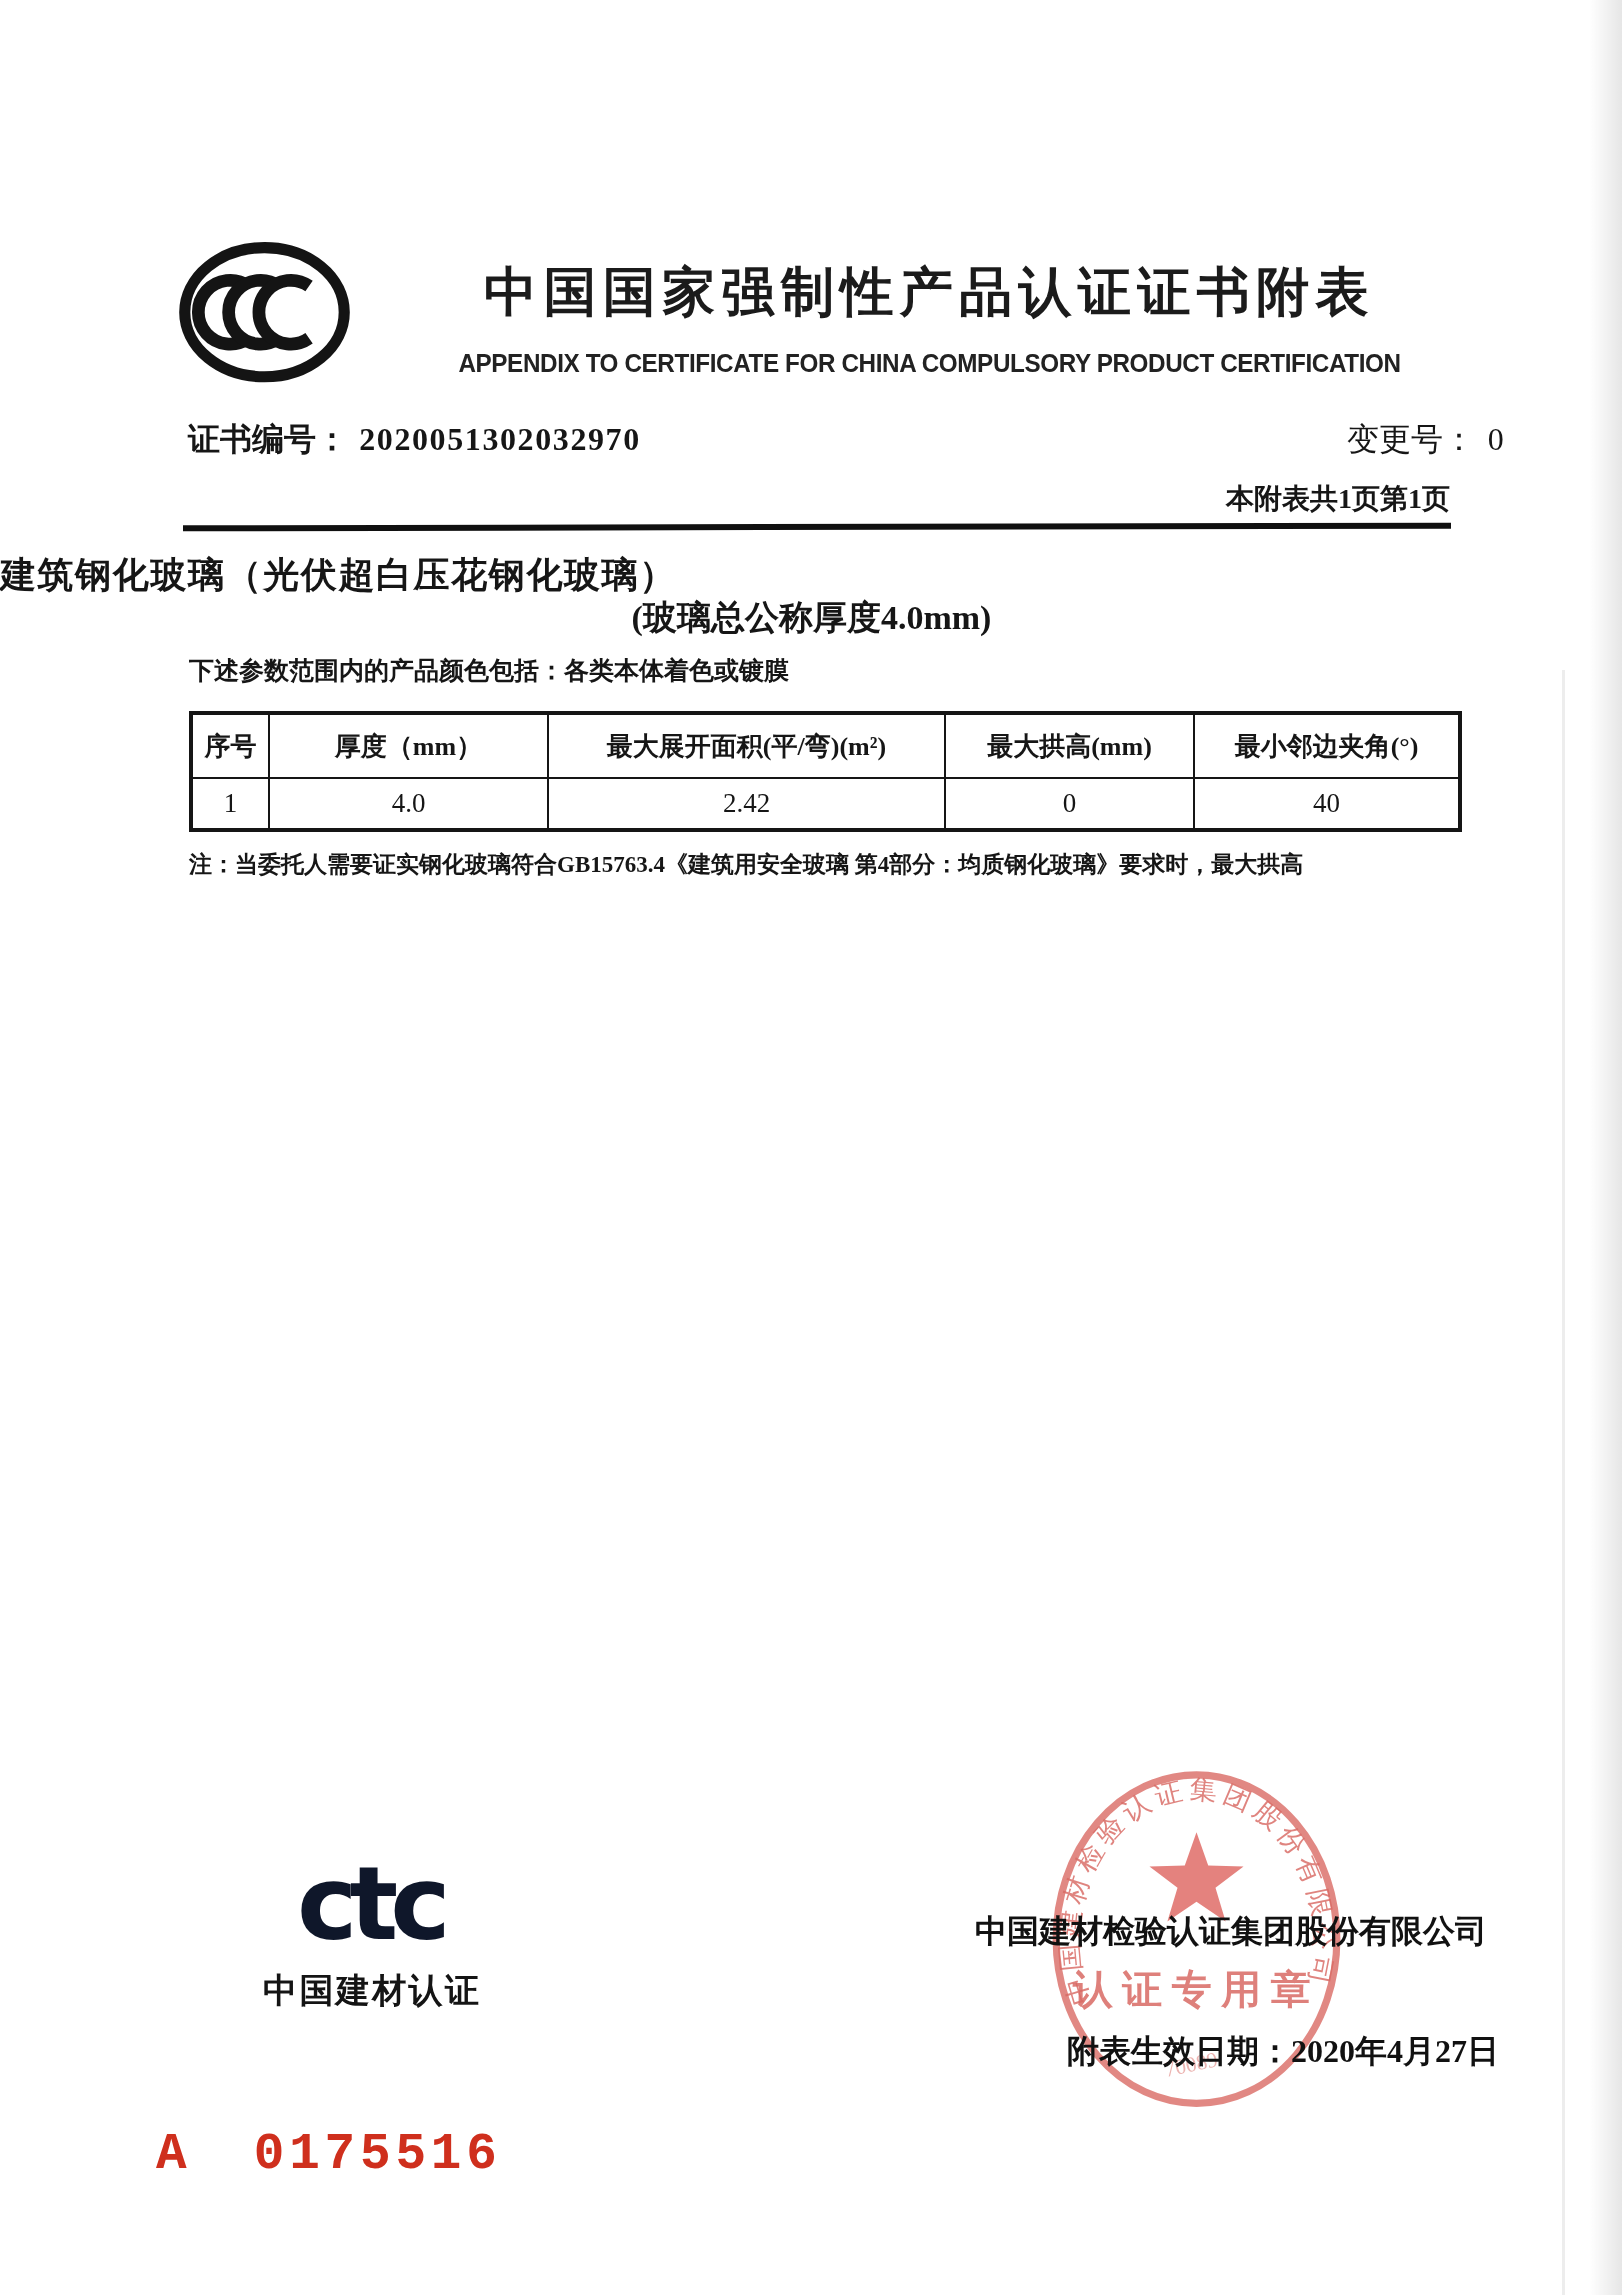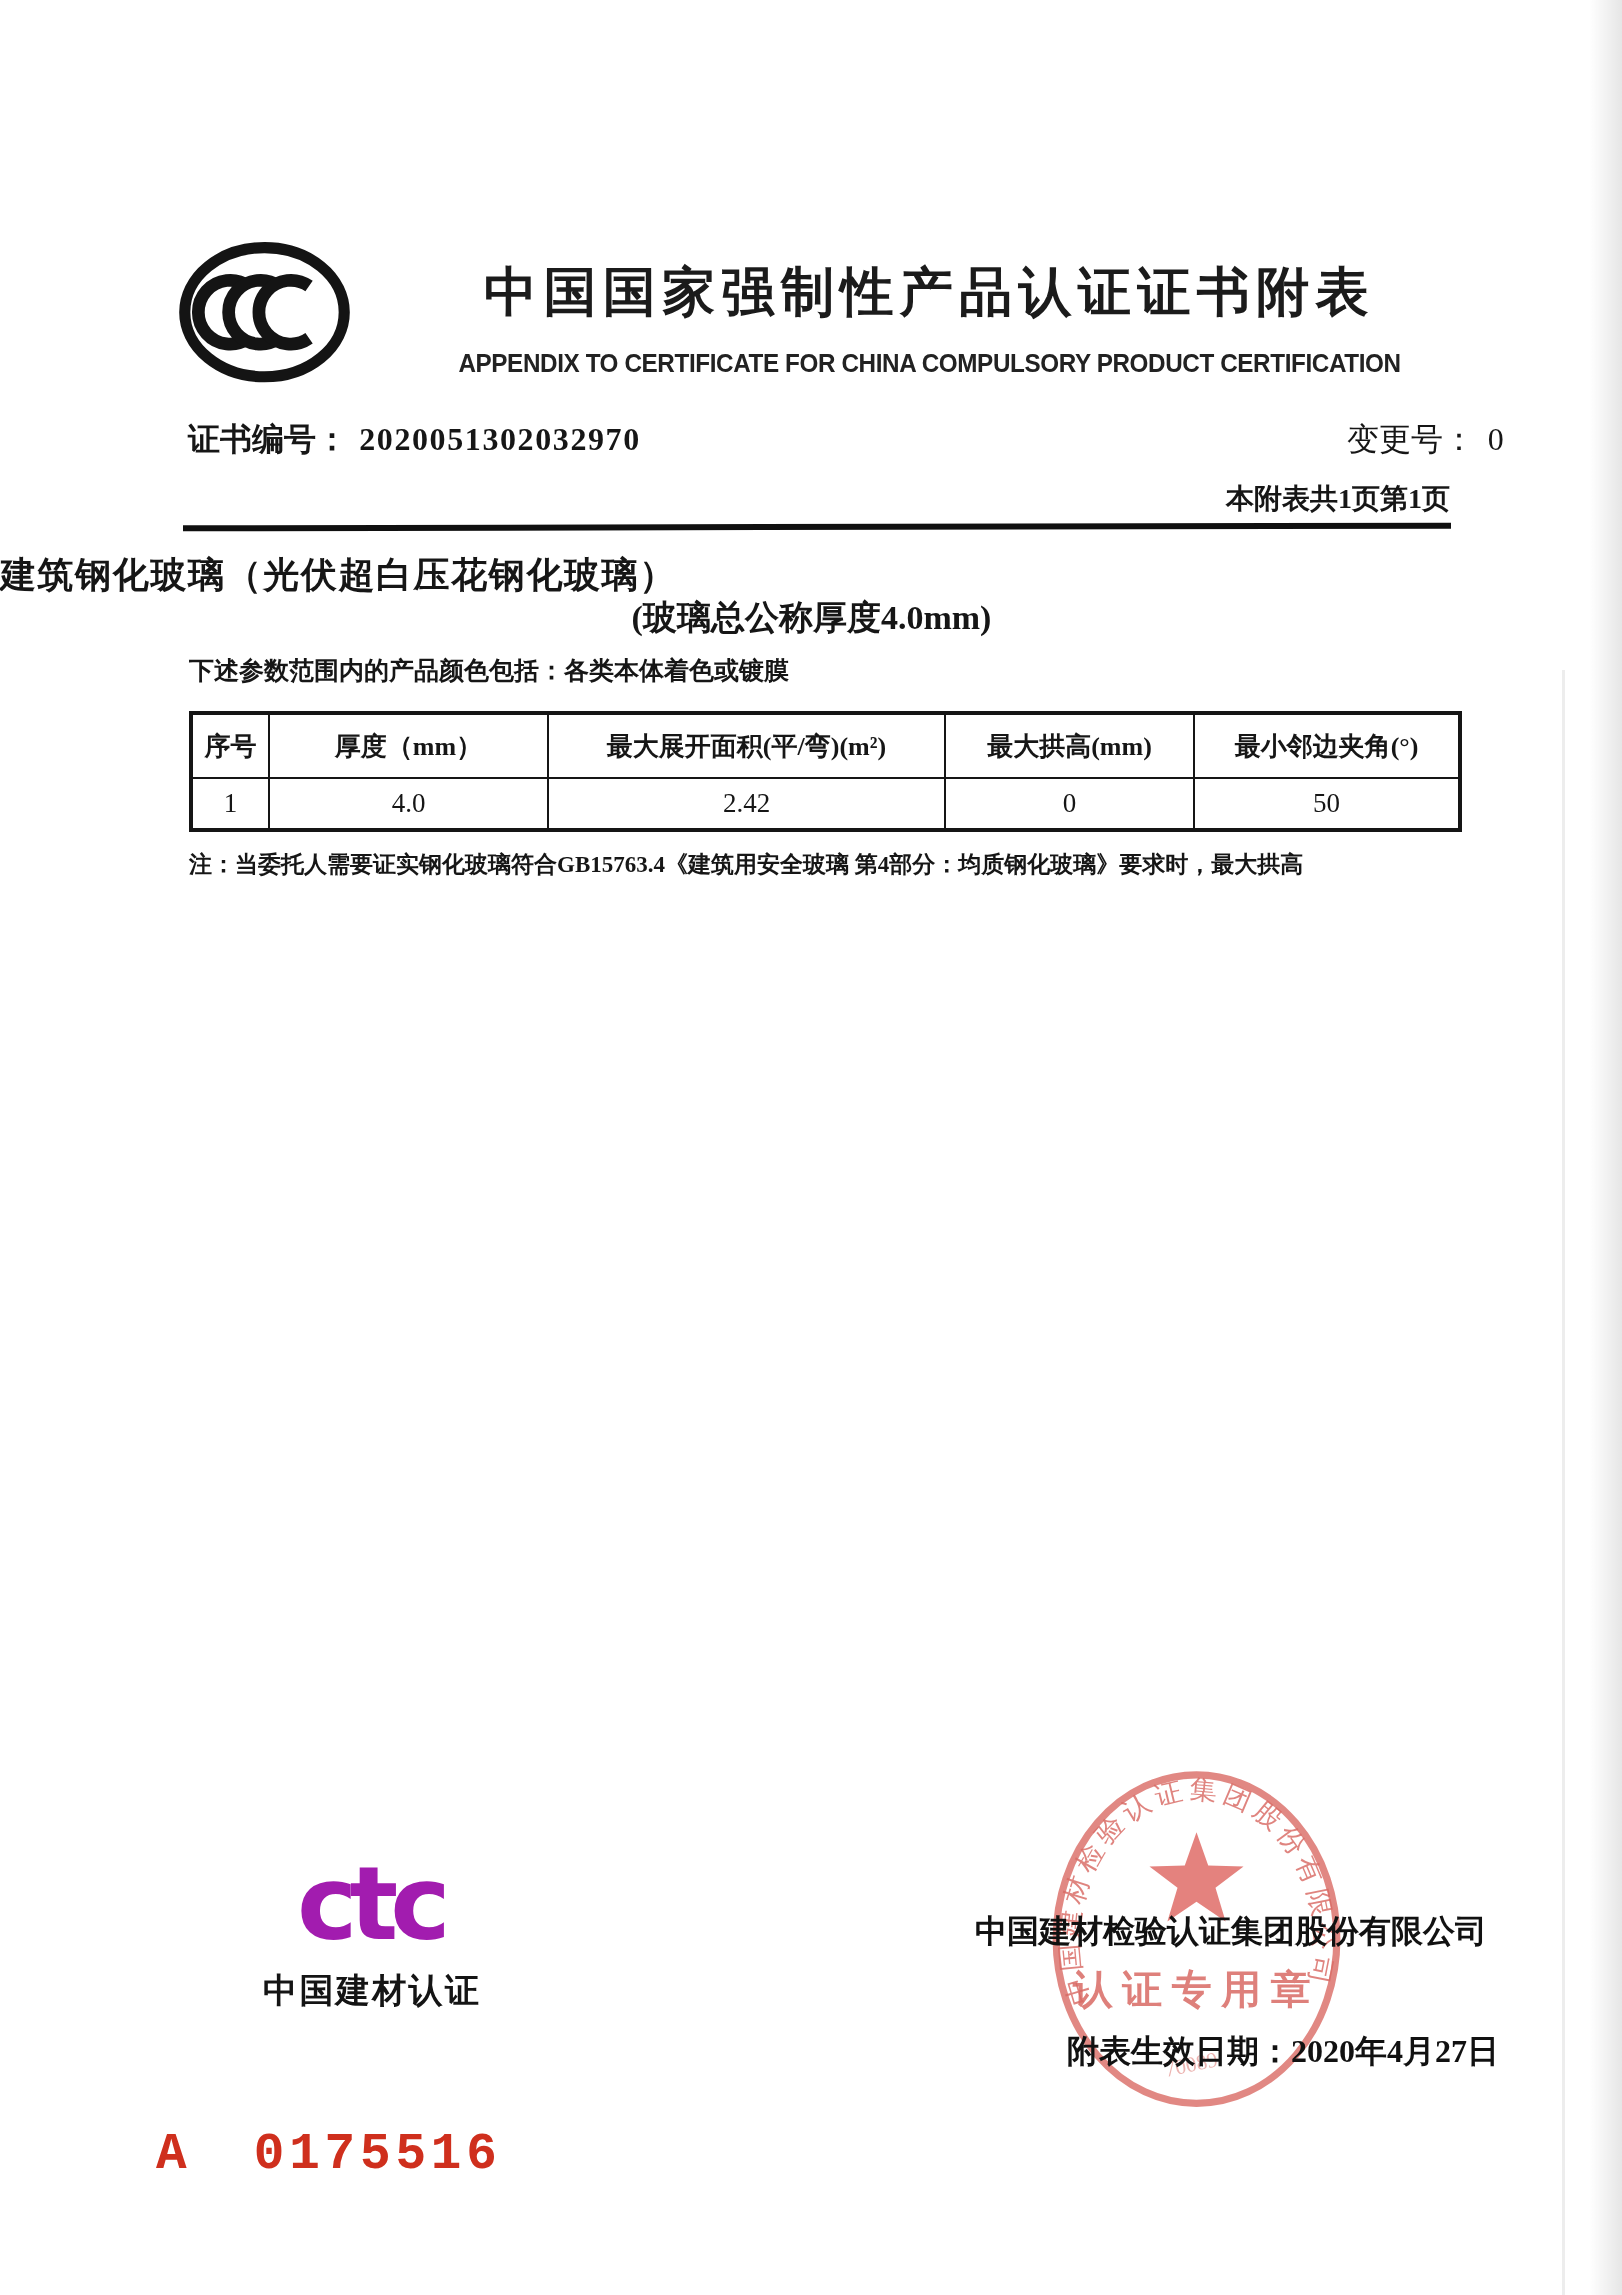--- a/index.html
+++ b/index.html
@@ -133,31 +133,31 @@
         <th>厚度（mm）</th>
         <th>最大展开面积(平/弯)(m²)</th>
         <th>最大拱高(mm)</th>
         <th>最小邻边夹角(°)</th>
       </tr>
       <tr>
         <td>1</td>
         <td>4.0</td>
         <td>2.42</td>
         <td>0</td>
-        <td>50</td>
+        <td>40</td>
       </tr>
     </tbody>
       </table>
   </div>
 
   <div class="note">
     <div class="nline">注：当委托人需要证实钢化玻璃符合GB15763.4《建筑用安全玻璃 第4部分：均质钢化玻璃》要求时，最大拱高</div>
   </div>
 
-  <div class="ctc-logo" style="color:#a21caf">ctc</div>
+  <div class="ctc-logo" style="color:#0f172a">ctc</div>
   <div class="ctc-caption">中国建材认证</div>
 
   <div class="stamp-svg">
     <svg viewBox="0 0 400 430" width="319" height="343" xmlns="http://www.w3.org/2000/svg">
       <defs>
         <path id="arcPath" d="M 78.8 313 A 148 176 0 1 1 321.2 313" fill="none"></path>
       </defs>
       <ellipse cx="200" cy="212" rx="176" ry="206" fill="none" stroke="#d96a64" stroke-width="9" opacity="0.8"></ellipse>
       <text font-family="Liberation Serif, DejaVu Serif, serif" font-size="33" fill="#d96a64" opacity="0.82" letter-spacing="6">
         <textPath href="#arcPath" startOffset="26" textLength="650" lengthAdjust="spacingAndGlyphs">中国建材检验认证集团股份有限公司</textPath>

